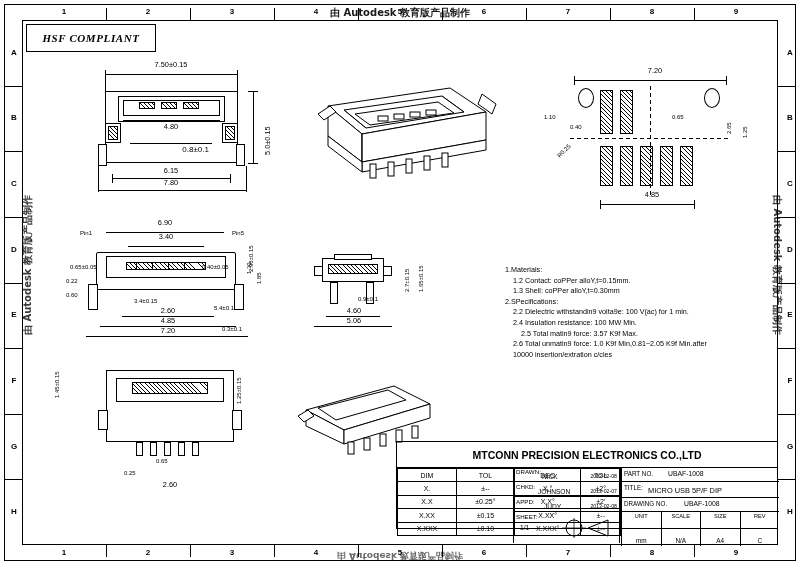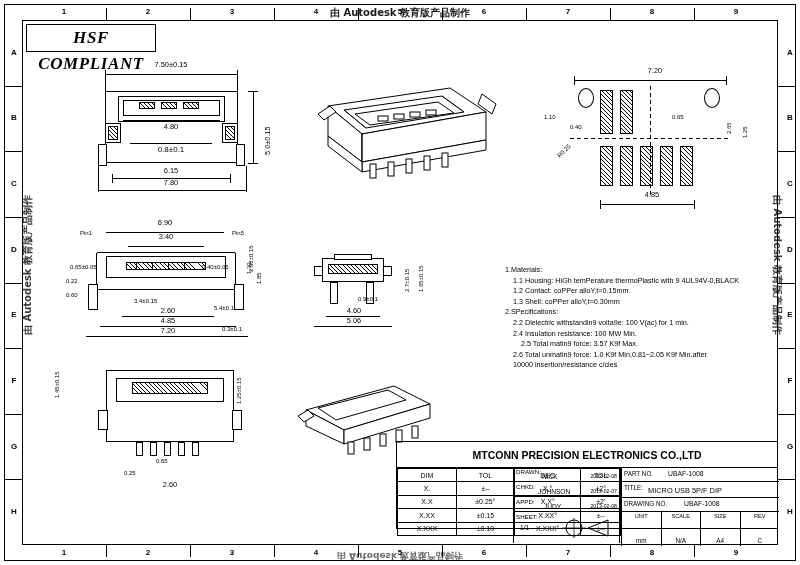--- a/index.html
+++ b/index.html
@@ -33,21 +33,21 @@
   .wm-right{
     right:-62px;top:258px;width:170px;text-align:center;font-size:10px;font-weight:bold;color:#3a3a3a;
     transform:rotate(90deg);font-family:"DejaVu Sans", sans-serif;
   }
   
   .hsf{
     left:26px;top:24px;width:128px;height:26px;border:1.4px solid #000;background:#fff;
   }
   .hsf span{
     display:block;font-family:"Liberation Serif", serif;font-style:italic;font-weight:bold;
-    font-size:17px;letter-spacing:.6px;text-align:center;line-height:26px;
+    font-size:11px;letter-spacing:.6px;text-align:center;line-height:26px;
   }
   
   .ln{background:#000;position:absolute;}
   .hl{height:1px;}
   .vl{width:1px;}
   .dim{font-size:7.4px;font-family:"Liberation Sans", sans-serif;color:#000;white-space:nowrap;}
   .dimc{font-size:7.4px;text-align:center;white-space:nowrap;}
   .tiny{font-size:6px;white-space:nowrap;}
   .rot90{transform:rotate(-90deg);transform-origin:left top;}
   .body-fill{background:#fff;border:1px solid #000;box-sizing:border-box;}
@@ -189,21 +189,21 @@
     <div class="abs body-fill" style="left:137px;top:63px;width:16px;height:20px;"></div>
     <div class="abs hatch" style="left:23px;top:66px;width:10px;height:14px;"></div>
     <div class="abs hatch" style="left:140px;top:66px;width:10px;height:14px;"></div>
 
     <div class="abs body-fill" style="left:13px;top:84px;width:9px;height:22px;"></div>
     <div class="abs body-fill" style="left:151px;top:84px;width:9px;height:22px;"></div>
 
     <div class="abs dimc" style="left:40px;top:62px;width:92px;">4.80</div>
     <div class="ln hl" style="left:38px;top:60px;width:97px;"></div>
 
-    <div class="abs dimc" style="left:48px;top:85px;width:76px;font-size:8px;">0.8±0.1</div>
+    <div class="abs dimc" style="left:48px;top:85px;width:76px;font-size:8px;text-align:right;">0.8±0.1</div>
     <div class="ln hl" style="left:45px;top:83px;width:82px;"></div>
 
     <div class="abs dimc" style="left:30px;top:106px;width:112px;">6.15</div>
     <div class="ln hl" style="left:27px;top:118px;width:118px;"></div>
     <div class="ln vl" style="left:27px;top:114px;height:9px;"></div>
     <div class="ln vl" style="left:145px;top:114px;height:9px;"></div>
 
     <div class="abs dimc" style="left:22px;top:118px;width:128px;">7.80</div>
     <div class="ln hl" style="left:13px;top:130px;width:148px;"></div>
     <div class="ln vl" style="left:13px;top:106px;height:26px;"></div>
@@ -368,29 +368,28 @@
         <rect x="106" y="60" width="6" height="12"></rect>
         <rect x="122" y="56" width="6" height="12"></rect>
         <polygon points="8,46 18,40 24,46 14,52"></polygon>
       </g>
     </svg>
   </div>
 
   <div class="abs notes">
     <div id="notes-body">
         <div class="h">1.Materials:</div>
-        <div style="padding-left: 8px;">1.1 Housing: HiGh temPerature thermoPlastic with 9 4UL94V-0,BLACK</div>
         <div style="padding-left: 8px;">1.2 Contact: coPPer alloY,t=0.15mm.</div>
         <div style="padding-left: 8px;">1.3 Shell: coPPer alloY,t=0.30mm</div>
         <div class="h">2.SPecifications:</div>
         <div style="padding-left: 8px;">2.2 Dielectric withstandin9 volta9e: 100 V(ac) for 1 min.</div>
         <div style="padding-left: 8px;">2.4 Insulation resistance: 100 MW Min.</div>
         <div style="padding-left: 8px; margin-left: 8px;">2.5 Total matin9 force: 3.57 K9f Max.</div>
         <div style="padding-left: 8px;">2.6 Total unmatin9 force: 1.0 K9f Min,0.81~2.05 K9f Min.after</div>
-        <div style="padding-left: 8px;">        10000 insertion/resistance c/cles</div>
+        <div style="padding-left: 8px;">        10000 insertion/extration c/cles</div>
       </div>
   </div>
 
   <div class="abs tb">
     <div class="tb-company">MTCONN PRECISION ELECTRONICS CO.,LTD</div>
 
     <table class="tol">
       <thead>
         <tr id="tol-head">
             <th>DIM</th>

